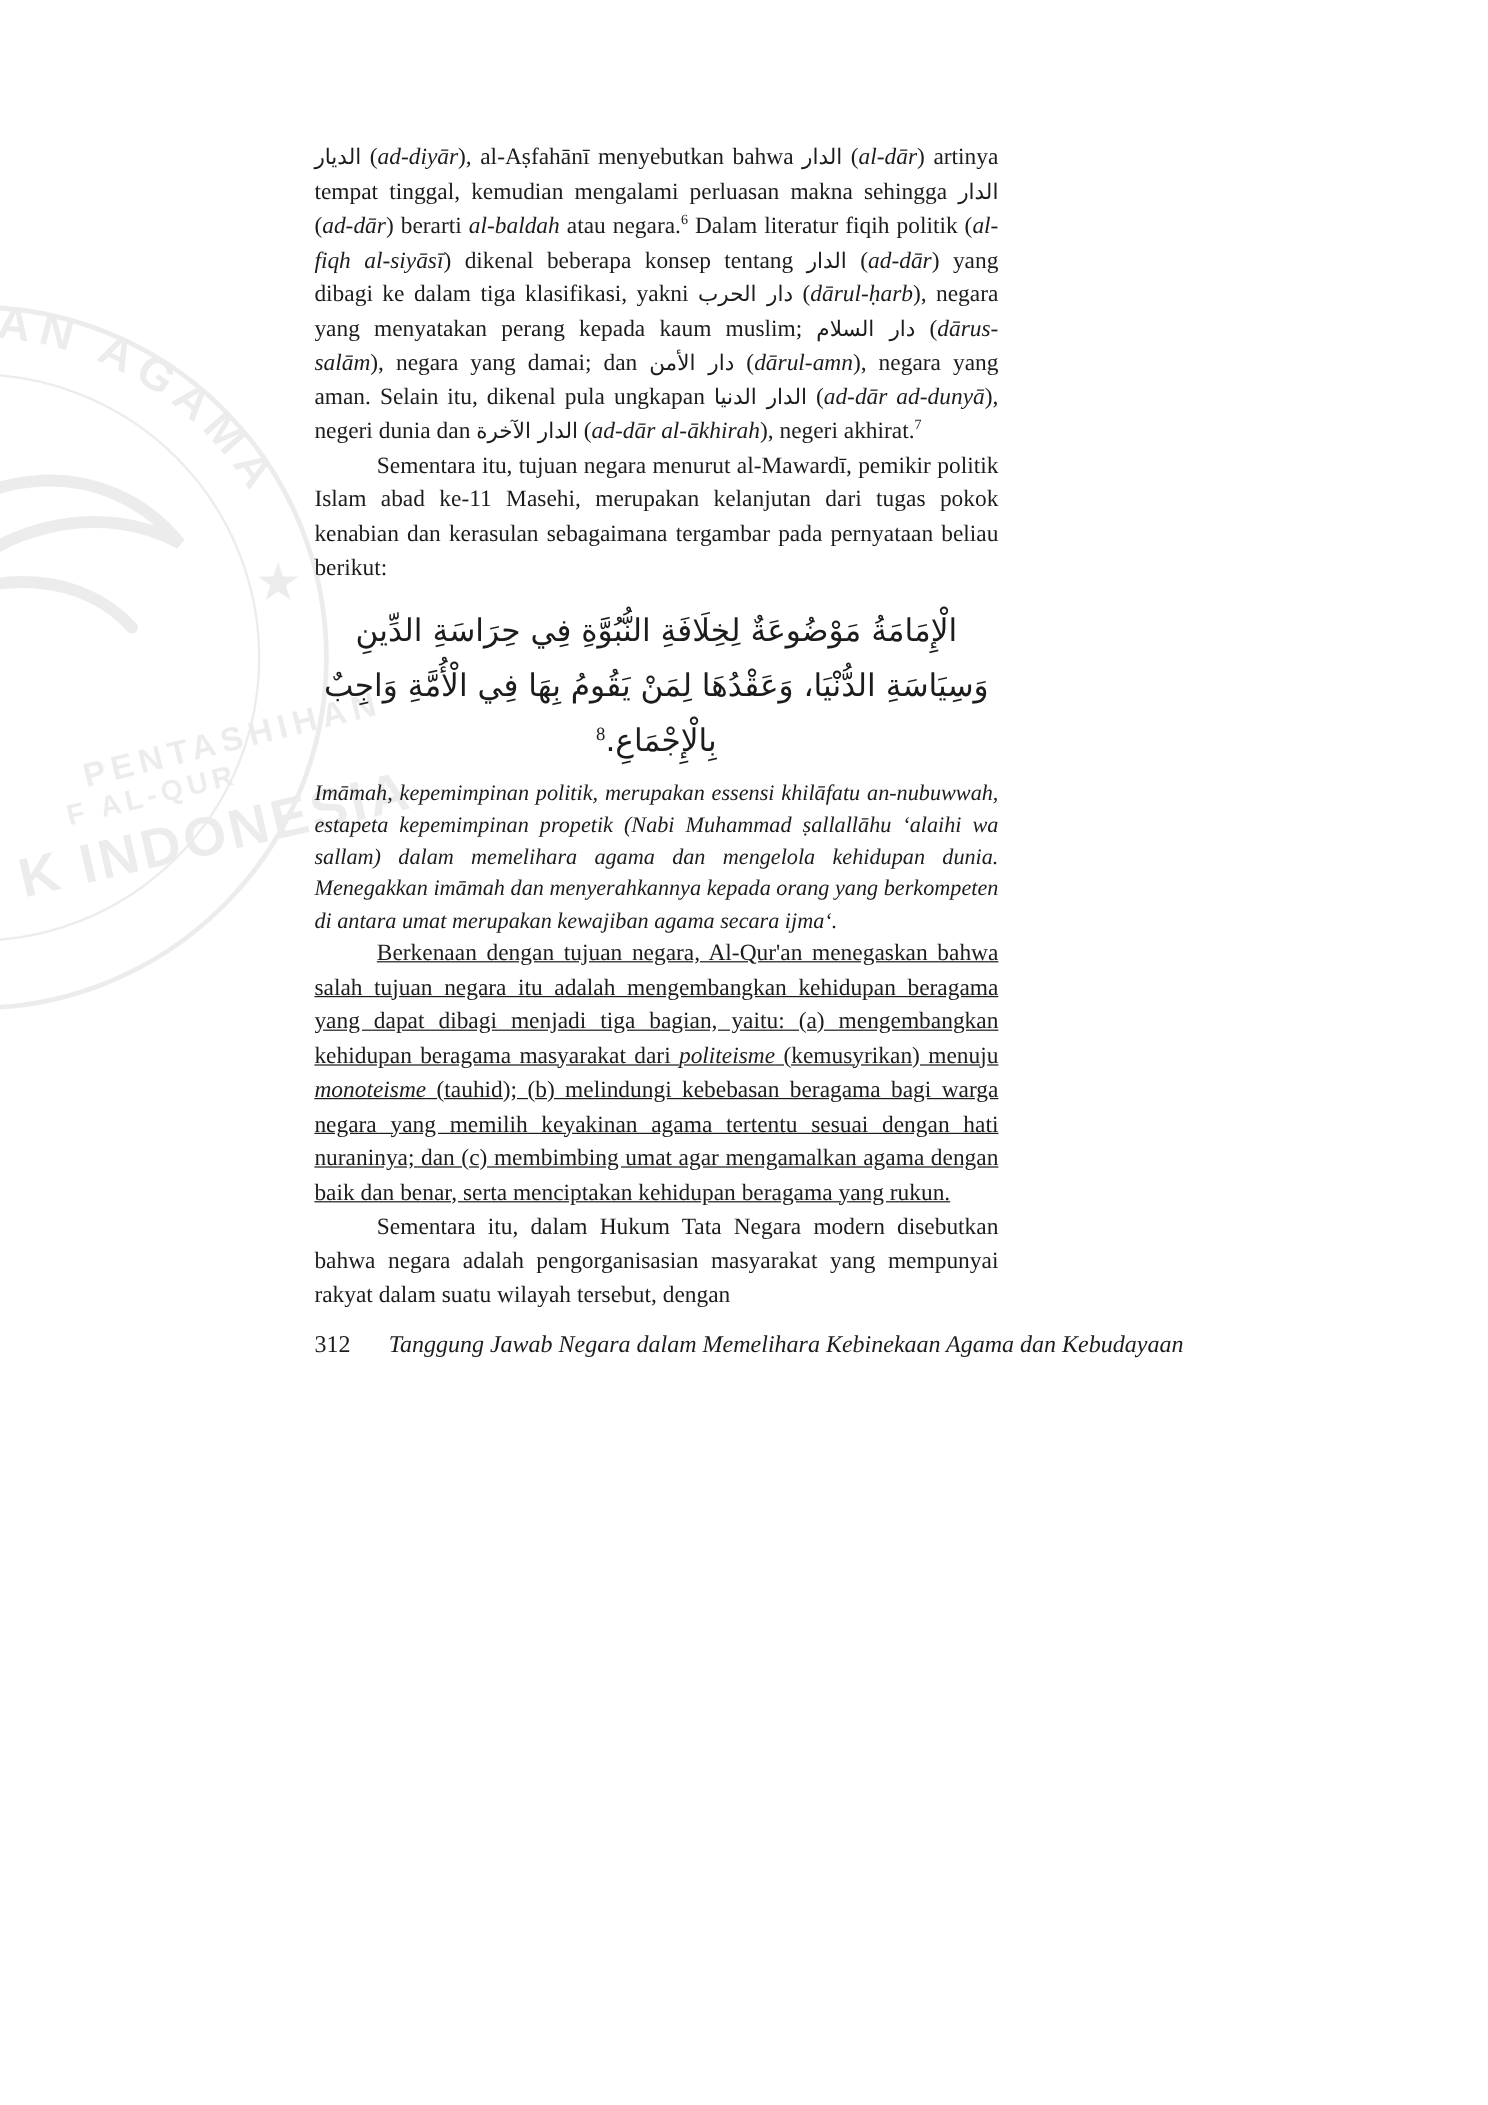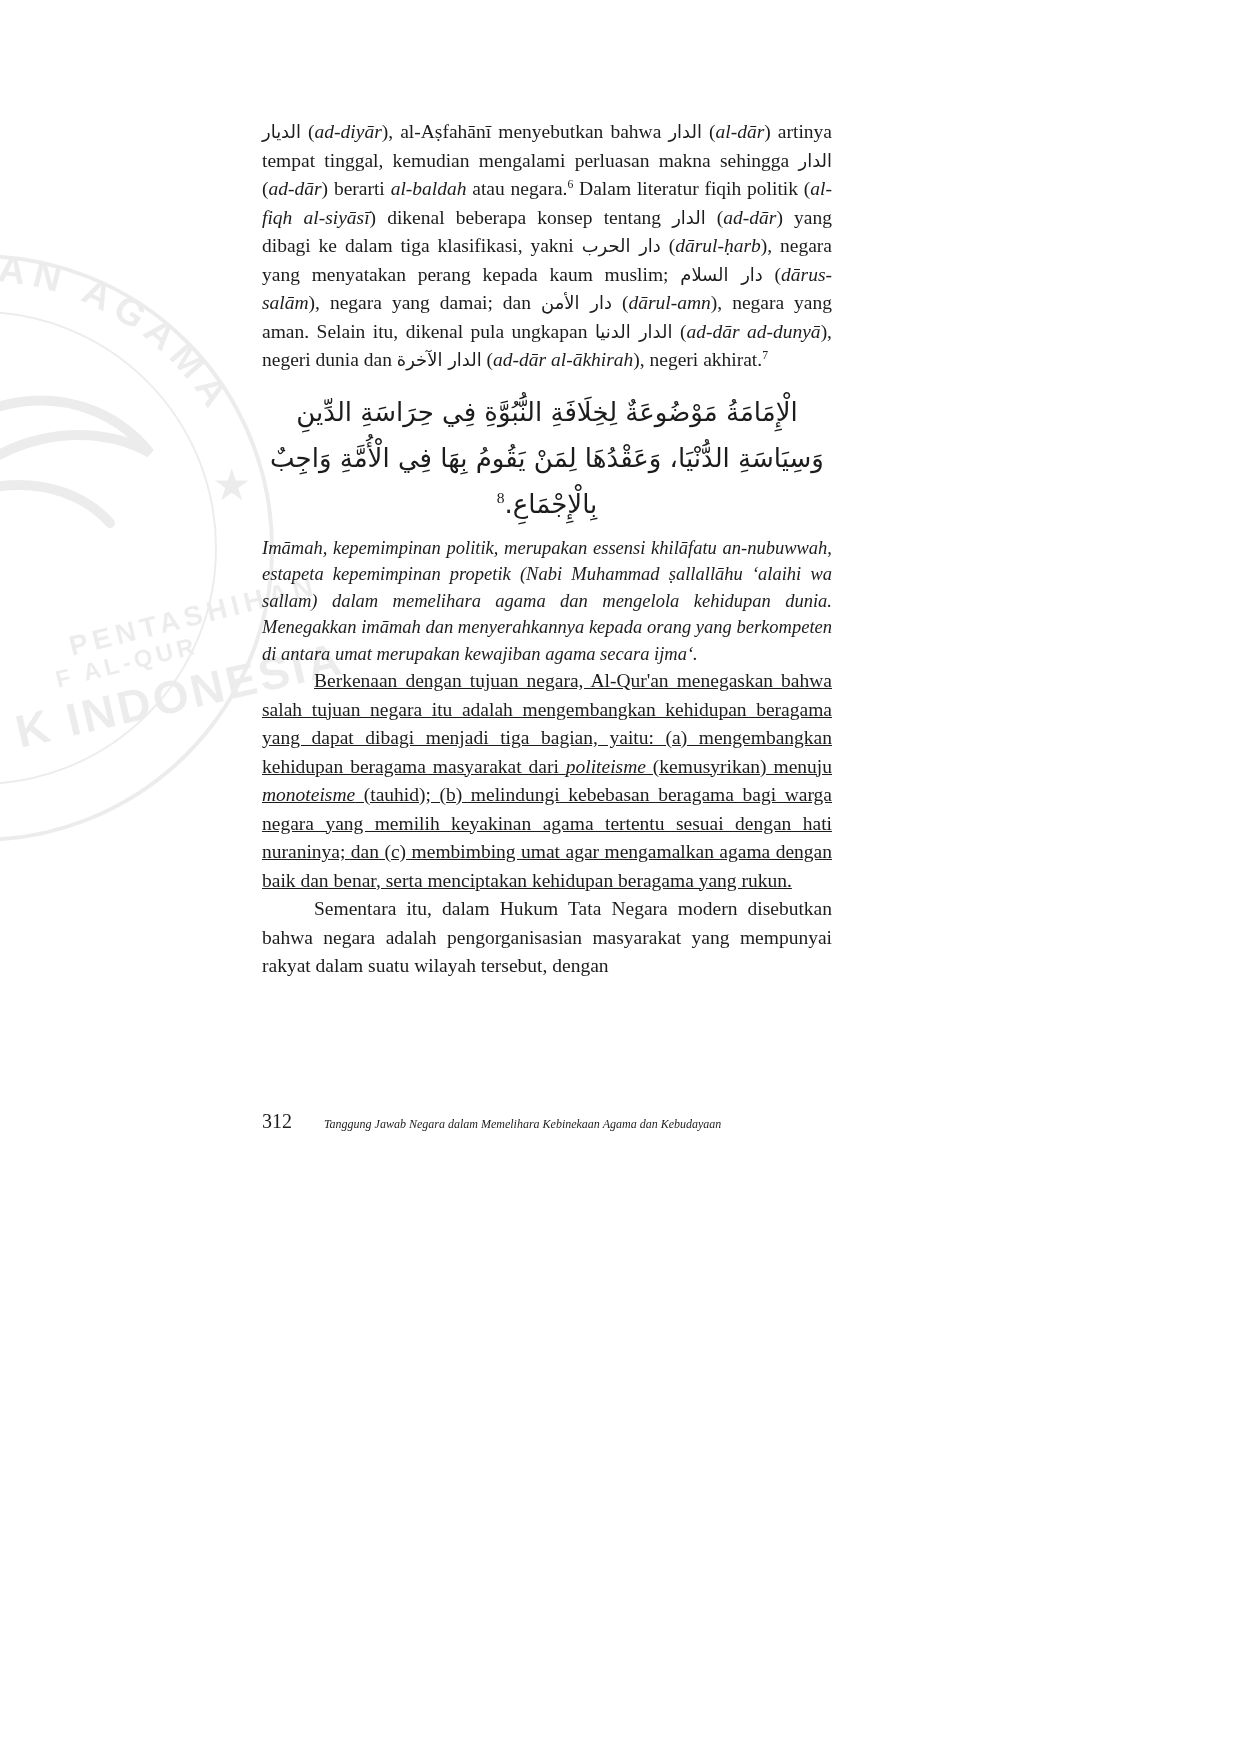--- a/index.html
+++ b/index.html
@@ -89,21 +89,21 @@
     left: 262px;
     top: 1110px;
     width: 570px;
     white-space: nowrap;
   }
   .pagenum {
     font-size: 20px;
     margin-right: 32px;
   }
   .footer-title {
-    font-size: 12px;
+    font-size: 20px;
     font-style: italic;
   }
 </style>
 </head>
 <body>
 
 <div class="page">
 
   <div class="watermark">
     <svg viewBox="0 0 640 640" width="640" height="640" xmlns="http://www.w3.org/2000/svg">
@@ -120,20 +120,21 @@
       <text class="wm-line1" x="252" y="418" transform="rotate(-14 252 418)">PENTASHIHAN</text>
       <text class="wm-line2" x="238" y="450" transform="rotate(-14 238 450)">F AL-QUR</text>
       <text class="wm-line3" x="200" y="510" transform="rotate(-13 200 510)">K INDONESIA</text>
     </svg>
   </div>
 
   <div class="content">
 
     <p class="body"><span class="ar">الديار</span><span> (</span><span class="i">ad-diyār</span><span>), al-Aṣfahānī menyebutkan bahwa </span><span class="ar">الدار</span><span> (</span><span class="i">al-dār</span><span>) artinya tempat tinggal, kemudian mengalami perluasan makna sehingga </span><span class="ar">الدار</span><span> (</span><span class="i">ad-dār</span><span>) berarti </span><span class="i">al-baldah</span><span> atau negara.</span><sup>6</sup><span> Dalam literatur fiqih politik (</span><span class="i">al-fiqh al-siyāsī</span><span>) dikenal beberapa konsep tentang </span><span class="ar">الدار</span><span> (</span><span class="i">ad-dār</span><span>) yang dibagi ke dalam tiga klasifikasi, yakni </span><span class="ar">دار الحرب</span><span> (</span><span class="i">dārul-ḥarb</span><span>), negara yang menyatakan perang kepada kaum muslim; </span><span class="ar">دار السلام</span><span> (</span><span class="i">dārus-salām</span><span>), negara yang damai; dan </span><span class="ar">دار الأمن</span><span> (</span><span class="i">dārul-amn</span><span>), negara yang aman. Selain itu, dikenal pula ungkapan </span><span class="ar">الدار الدنيا</span><span> (</span><span class="i">ad-dār ad-dunyā</span><span>), negeri dunia dan </span><span class="ar">الدار الآخرة</span><span> (</span><span class="i">ad-dār al-ākhirah</span><span>), negeri akhirat.</span><sup>7</sup></p>
 
+    <p class="body indent"><span>Sementara itu, tujuan negara menurut al-Mawardī, pemikir politik Islam abad ke-11 Masehi, merupakan kelanjutan dari tugas pokok kenabian dan kerasulan sebagaimana tergambar pada pernyataan beliau berikut:</span></p>
 
     <div class="arabic-block"><span>الْإِمَامَةُ مَوْضُوعَةٌ لِخِلَافَةِ النُّبُوَّةِ فِي حِرَاسَةِ الدِّينِ وَسِيَاسَةِ الدُّنْيَا، وَعَقْدُهَا لِمَنْ يَقُومُ بِهَا فِي الْأُمَّةِ وَاجِبٌ بِالْإِجْمَاعِ.</span><sup>8</sup></div>
 
     <p class="translation"><span>Imāmah, kepemimpinan politik, merupakan essensi khilāfatu an-nubuwwah, estapeta kepemimpinan propetik (Nabi Muhammad ṣallallāhu ‘alaihi wa sallam) dalam memelihara agama dan mengelola kehidupan dunia. Menegakkan imāmah dan menyerahkannya kepada orang yang berkompeten di antara umat merupakan kewajiban agama secara ijma‘.</span></p>
 
     <p class="body indent gap-above"><span>Berkenaan dengan tujuan negara, Al-Qur'an menegaskan bahwa salah tujuan negara itu adalah mengembangkan kehidupan beragama yang dapat dibagi menjadi tiga bagian, yaitu: (a) mengembangkan kehidupan beragama masyarakat dari </span><span class="i">politeisme</span><span> (kemusyrikan) menuju </span><span class="i">monoteisme</span><span> (tauhid); (b) melindungi kebebasan beragama bagi warga negara yang memilih keyakinan agama tertentu sesuai dengan hati nuraninya; dan (c) membimbing umat agar mengamalkan agama dengan baik dan benar, serta menciptakan kehidupan beragama yang rukun.</span></p>
 
     <p class="body indent"><span>Sementara itu, dalam Hukum Tata Negara modern disebutkan bahwa negara adalah pengorganisasian masyarakat yang mempunyai rakyat dalam suatu wilayah tersebut, dengan</span></p>
 
   </div>

